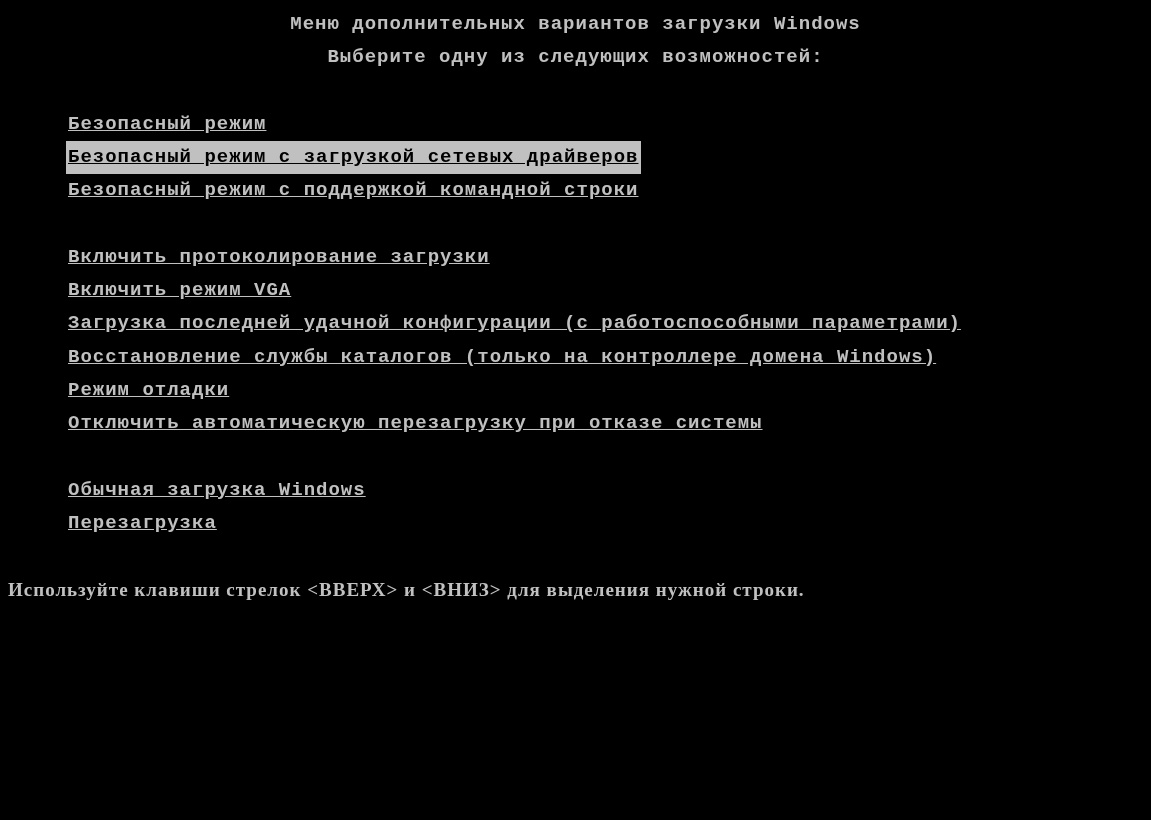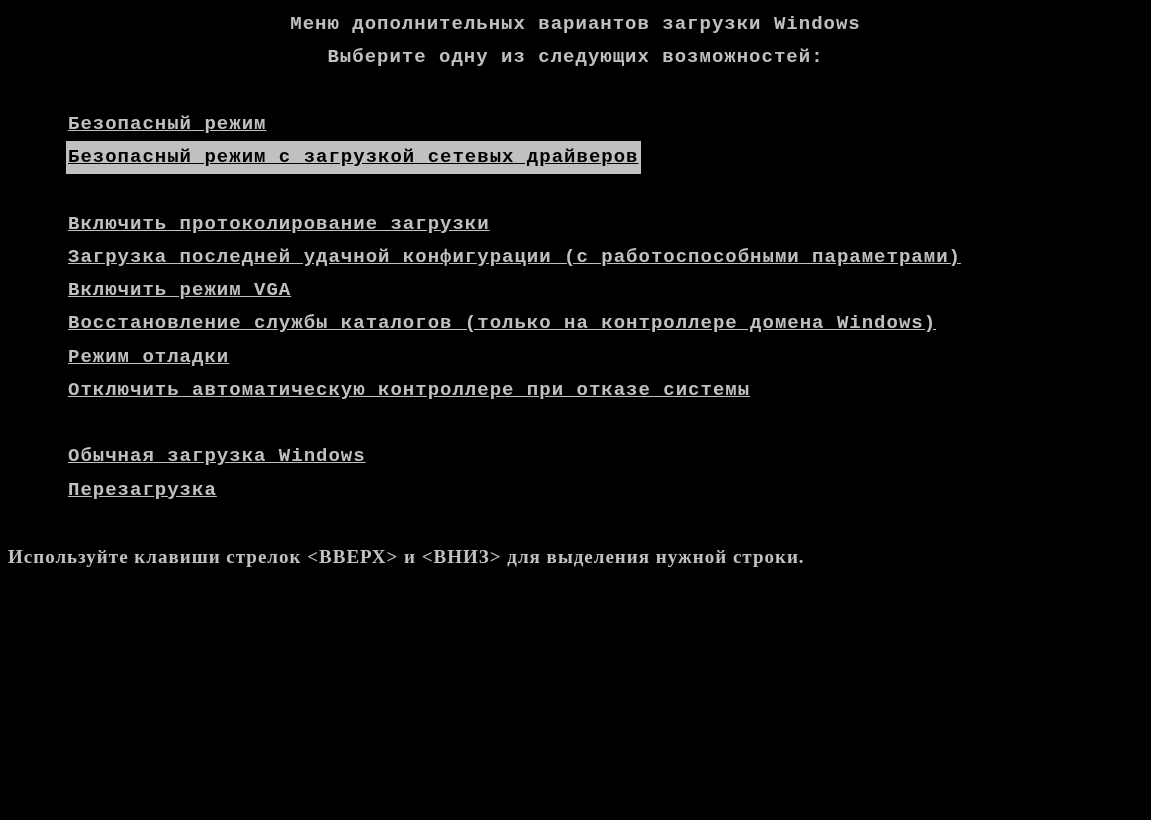--- a/index.html
+++ b/index.html
@@ -61,29 +61,30 @@
 <div class="header">
   <div class="header-line">Меню дополнительных вариантов загрузки Windows</div>
   <div class="header-line">Выберите одну из следующих возможностей:</div>
 </div>
 
 <div class="menu">
 
   <div class="menu-group">
     <div class="menu-item-wrapper"><span class="menu-item">Безопасный режим</span></div>
     <div class="menu-item-wrapper"><span class="menu-item selected">Безопасный режим с загрузкой сетевых драйверов</span></div>
+    <div class="menu-item-wrapper"><span class="menu-item">Безопасный режим с поддержкой командной строки</span></div>
   </div>
 
   <div class="menu-group">
     <div class="menu-item-wrapper"><span class="menu-item">Включить протоколирование загрузки</span></div>
+    <div class="menu-item-wrapper"><span class="menu-item">Включить режим VGA</span></div>
     <div class="menu-item-wrapper"><span class="menu-item">Загрузка последней удачной конфигурации (с работоспособными параметрами)</span></div>
-    <div class="menu-item-wrapper"><span class="menu-item">Включить режим VGA</span></div>
     <div class="menu-item-wrapper"><span class="menu-item">Восстановление службы каталогов (только на контроллере домена Windows)</span></div>
     <div class="menu-item-wrapper"><span class="menu-item">Режим отладки</span></div>
-    <div class="menu-item-wrapper"><span class="menu-item">Отключить автоматическую контроллере при отказе системы</span></div>
+    <div class="menu-item-wrapper"><span class="menu-item">Отключить автоматическую перезагрузку при отказе системы</span></div>
   </div>
 
   <div class="menu-group">
     <div class="menu-item-wrapper"><span class="menu-item">Обычная загрузка Windows</span></div>
     <div class="menu-item-wrapper"><span class="menu-item">Перезагрузка</span></div>
   </div>
 
 </div>
 
 <div class="footer">

